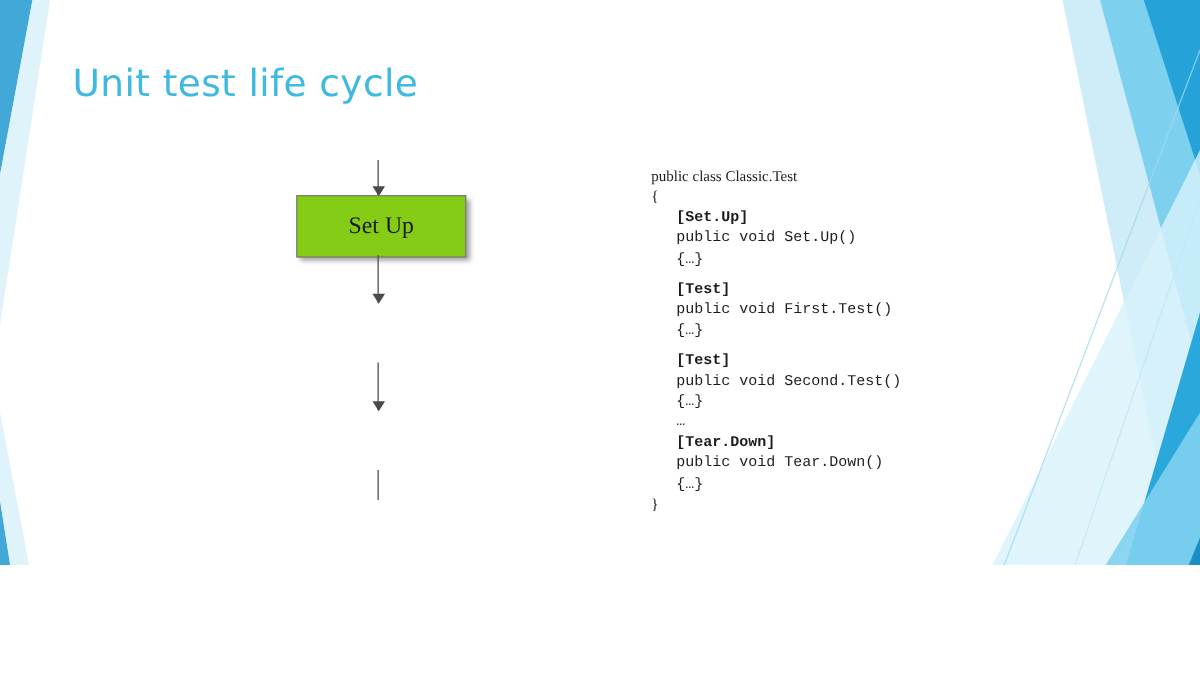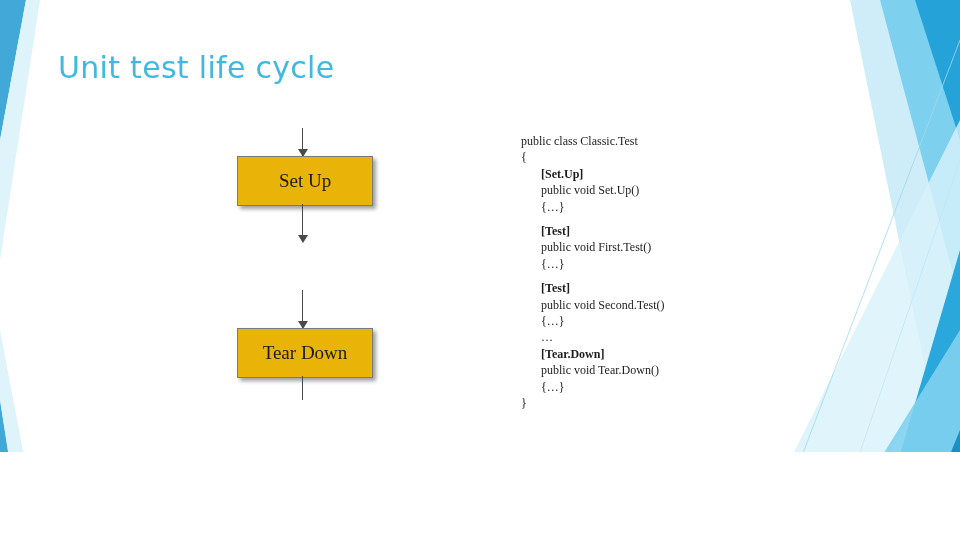--- a/index.html
+++ b/index.html
@@ -59,21 +59,21 @@
     top: 128px;
     width: 160px;
     height: 272px;
   }
   .flow-box {
     position: absolute;
     left: 5px;
     width: 134px;
     height: 48px;
     border: 1px solid #7a7a7a;
-    background: #eab308;
+    background: #84cc16;
     box-shadow: 3px 3px 4px rgba(0,0,0,0.38);
     display: flex;
     align-items: center;
     justify-content: center;
     font-family: "Liberation Serif", serif;
     font-size: 19px;
     color: #1a1a1a;
   }
   .flow-box.b1 { top: 28px; }
   .flow-box.b2 { top: 114px; }
@@ -110,21 +110,21 @@
     top: 133px;
     width: 300px;
     font-family: "Liberation Serif", serif;
     font-size: 12px;
     line-height: 16.4px;
     color: #1c1c1c;
     white-space: pre;
   }
   .code .ln { display: block; }
   .code .b { font-weight: bold; }
-  .code .i1 { padding-left: 20px; }
+  .code .i1 { padding-left: 20px; font-family: Liberation Mono, monospace; }
   .code .sp { display: block; height: 8px; }
 </style>
 </head>
 <body>
 
 <div class="slide">
 
   <svg class="deco deco-left" viewBox="0 0 70 540" preserveAspectRatio="none">
     <polygon points="0,0 26,0 0,140" fill="#2e9fd4" opacity="0.9"></polygon>
     <polygon points="0,140 26,0 40,0 0,260" fill="#d9f1fa" opacity="0.85"></polygon>
@@ -152,20 +152,19 @@
 
     <div class="flow-box b1">Set Up</div>
 
     <div class="arrow a1"></div>
     <div class="arrow-head h1"></div>
 
 
     <div class="arrow a2"></div>
     <div class="arrow-head h2"></div>
 
-    <div class="flow-box b3">Tear Down</div>
 
     <div class="arrow a3"></div>
   </div>
 
   <div class="code" id="code-block"><span class="ln">public class Classic.Test</span><span class="ln">{</span><span class="ln b i1">[Set.Up]</span><span class="ln i1">public void Set.Up()</span><span class="ln i1">{…}</span><span class="sp"></span><span class="ln b i1">[Test]</span><span class="ln i1">public void First.Test()</span><span class="ln i1">{…}</span><span class="sp"></span><span class="ln b i1">[Test]</span><span class="ln i1">public void Second.Test()</span><span class="ln i1">{…}</span><span class="ln i1">…</span><span class="ln b i1">[Tear.Down]</span><span class="ln i1">public void Tear.Down()</span><span class="ln i1">{…}</span><span class="ln">}</span></div>
 
 </div>
 
 </body></html>

